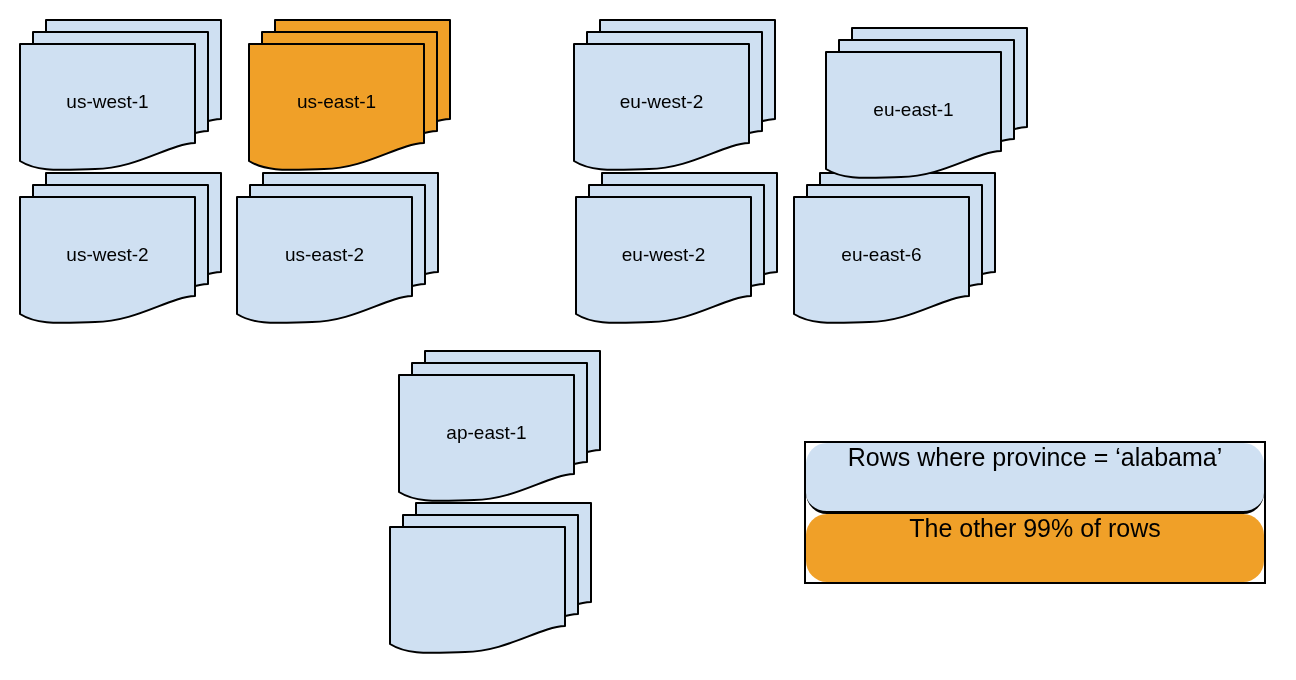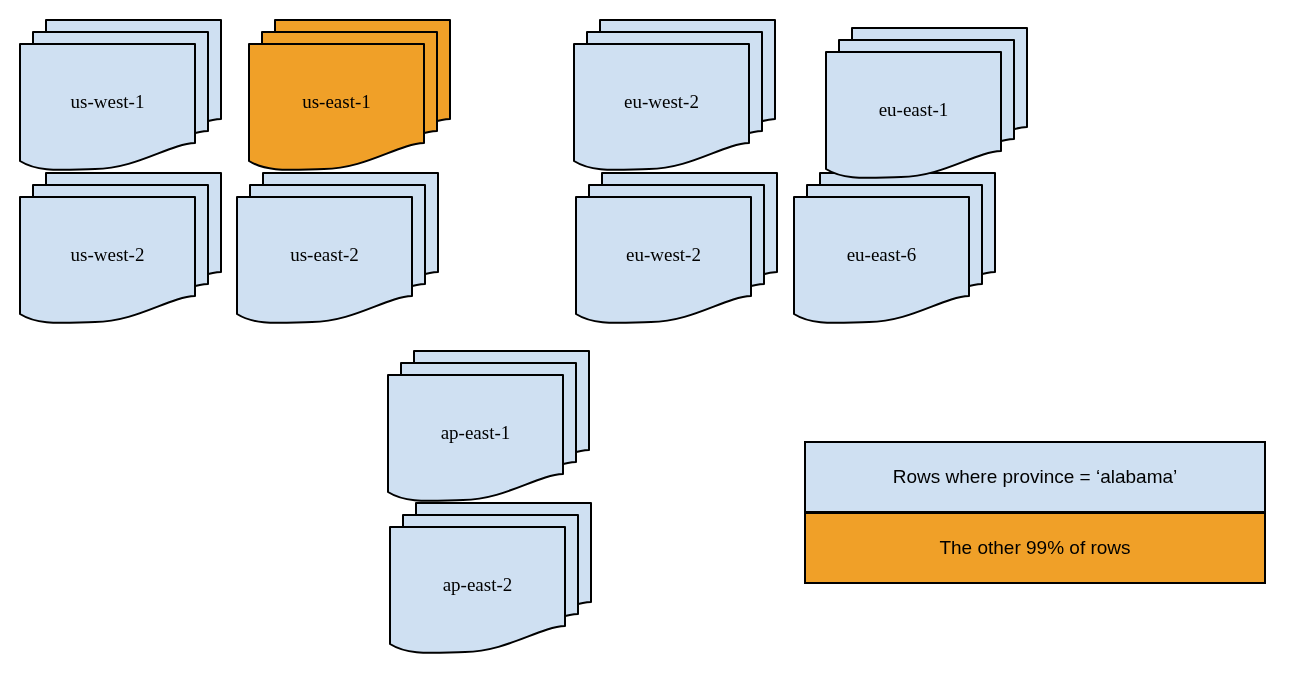--- a/index.html
+++ b/index.html
@@ -12,21 +12,20 @@
     position: relative;
     width: 1296px;
     height: 680px;
     background: var(--bg, #ffffff);
     overflow: hidden;
   }
   .stack {
     position: absolute;
     width: 203px;
     height: 154px;
-    font-family: Liberation Serif, serif;
   }
   .stack svg {
     position: absolute;
     left: 0;
     top: 0;
     display: block;
   }
   .stack .sheet {
     fill: var(--fill-default, #cfe0f2);
     stroke: var(--stroke, #000000);
@@ -57,46 +56,46 @@
     width: 462px;
     height: 143px;
     border: 2px solid var(--stroke, #000000);
     box-sizing: border-box;
     display: flex;
     flex-direction: column;
   }
   .legend-row {
     flex: 1;
     display: flex;
-    align-items: center;
+    align-items: flex-start;
     justify-content: center;
-    font-size: 19px;
+    font-size: 25px;
     color: var(--text, #000000);
+    border-radius: 21px;
   }
   .legend-row.default {
     background: var(--fill-default, #cfe0f2);
     border-bottom: 3px solid var(--stroke, #000000);
   }
   .legend-row.highlight {
     background: var(--fill-highlight, #f0a028);
   }
 </style>
 </head>
 <body>
 
 <div id="canvas">
     <div class="stack" style="left: 389px; top: 502px;">
     <svg width="203" height="154" viewBox="0 0 203 154">
       <path class="sheet" transform="translate(26,0)" d="M 1,1 H 176 V 100 C 150,101 118,125.5 76,126 C 45,126.5 20,130 1,118 Z"></path>
       <path class="sheet" transform="translate(13,12)" d="M 1,1 H 176 V 100 C 150,101 118,125.5 76,126 C 45,126.5 20,130 1,118 Z"></path>
       <path class="sheet" transform="translate(0,24)" d="M 1,1 H 176 V 100 C 150,101 118,125.5 76,126 C 45,126.5 20,130 1,118 Z"></path>
     </svg>
-    <div class="stack-label">ap-east-2</div>
   </div>
-    <div class="stack" style="left: 387px; top: 350px; padding-left: 44px;">
+    <div class="stack" style="left: 398px; top: 350px; padding-left: 44px;">
     <svg width="203" height="154" viewBox="0 0 203 154">
       <path class="sheet" transform="translate(26,0)" d="M 1,1 H 176 V 100 C 150,101 118,125.5 76,126 C 45,126.5 20,130 1,118 Z"></path>
       <path class="sheet" transform="translate(13,12)" d="M 1,1 H 176 V 100 C 150,101 118,125.5 76,126 C 45,126.5 20,130 1,118 Z"></path>
       <path class="sheet" transform="translate(0,24)" d="M 1,1 H 176 V 100 C 150,101 118,125.5 76,126 C 45,126.5 20,130 1,118 Z"></path>
     </svg>
     <div class="stack-label">ap-east-1</div>
   </div>
     <div class="stack" style="left: 793px; top: 172px;">
     <svg width="203" height="154" viewBox="0 0 203 154">
       <path class="sheet" transform="translate(26,0)" d="M 1,1 H 176 V 100 C 150,101 118,125.5 76,126 C 45,126.5 20,130 1,118 Z"></path>

